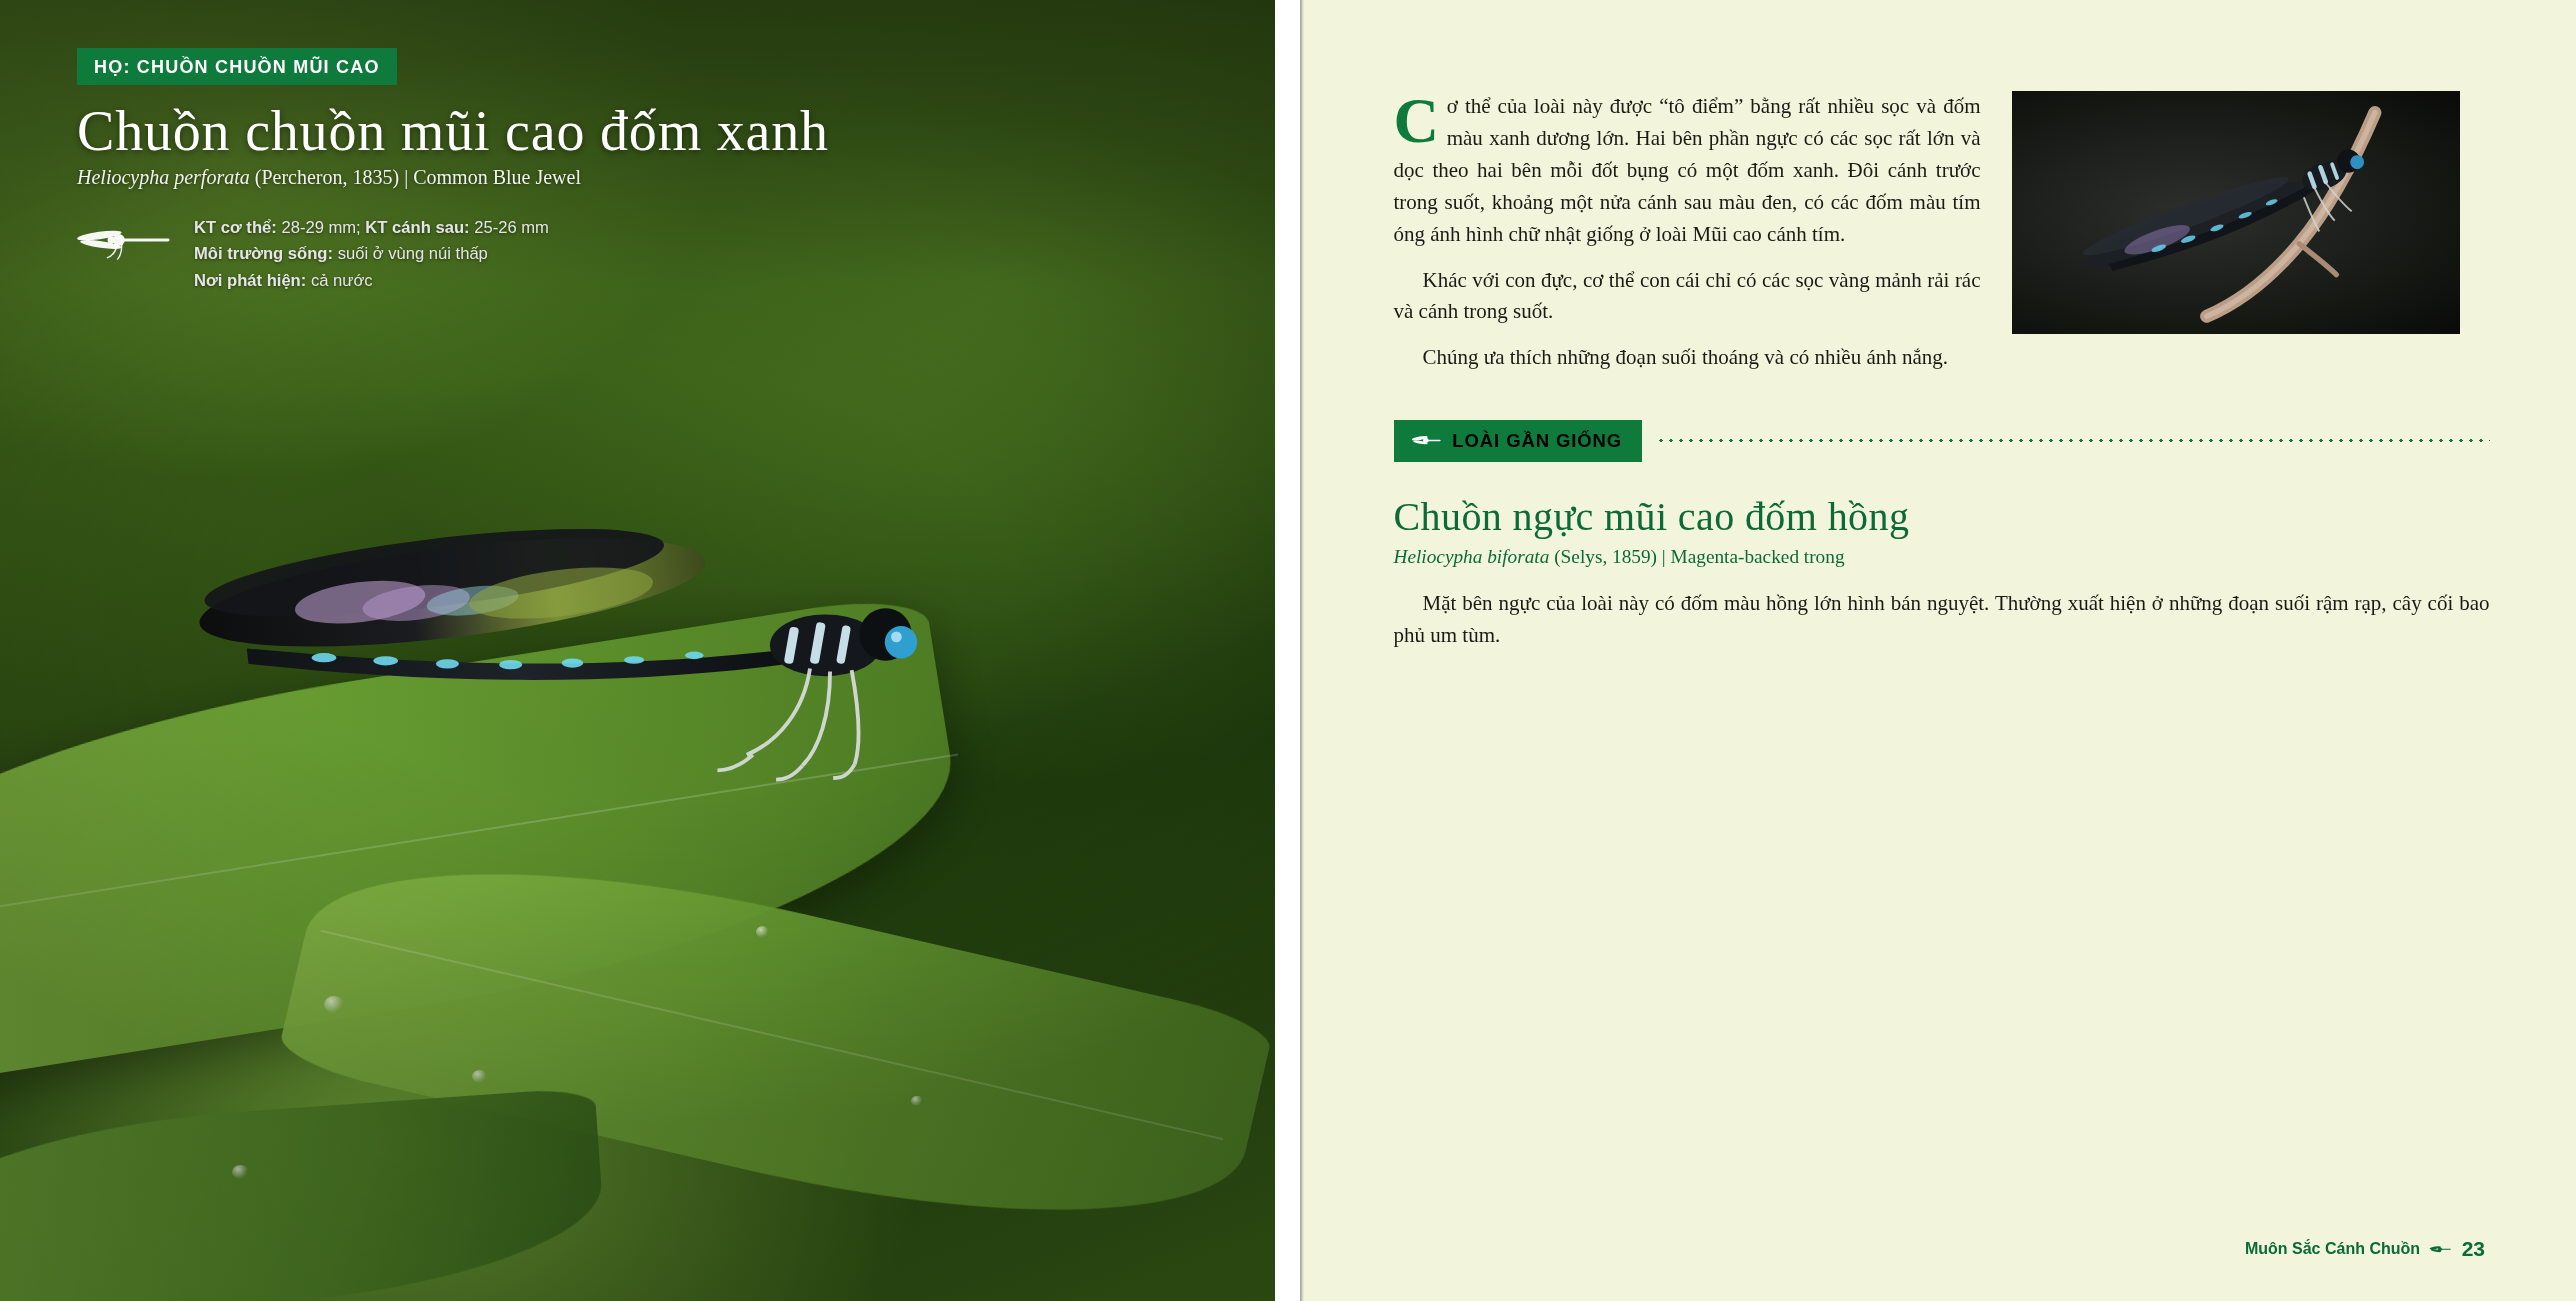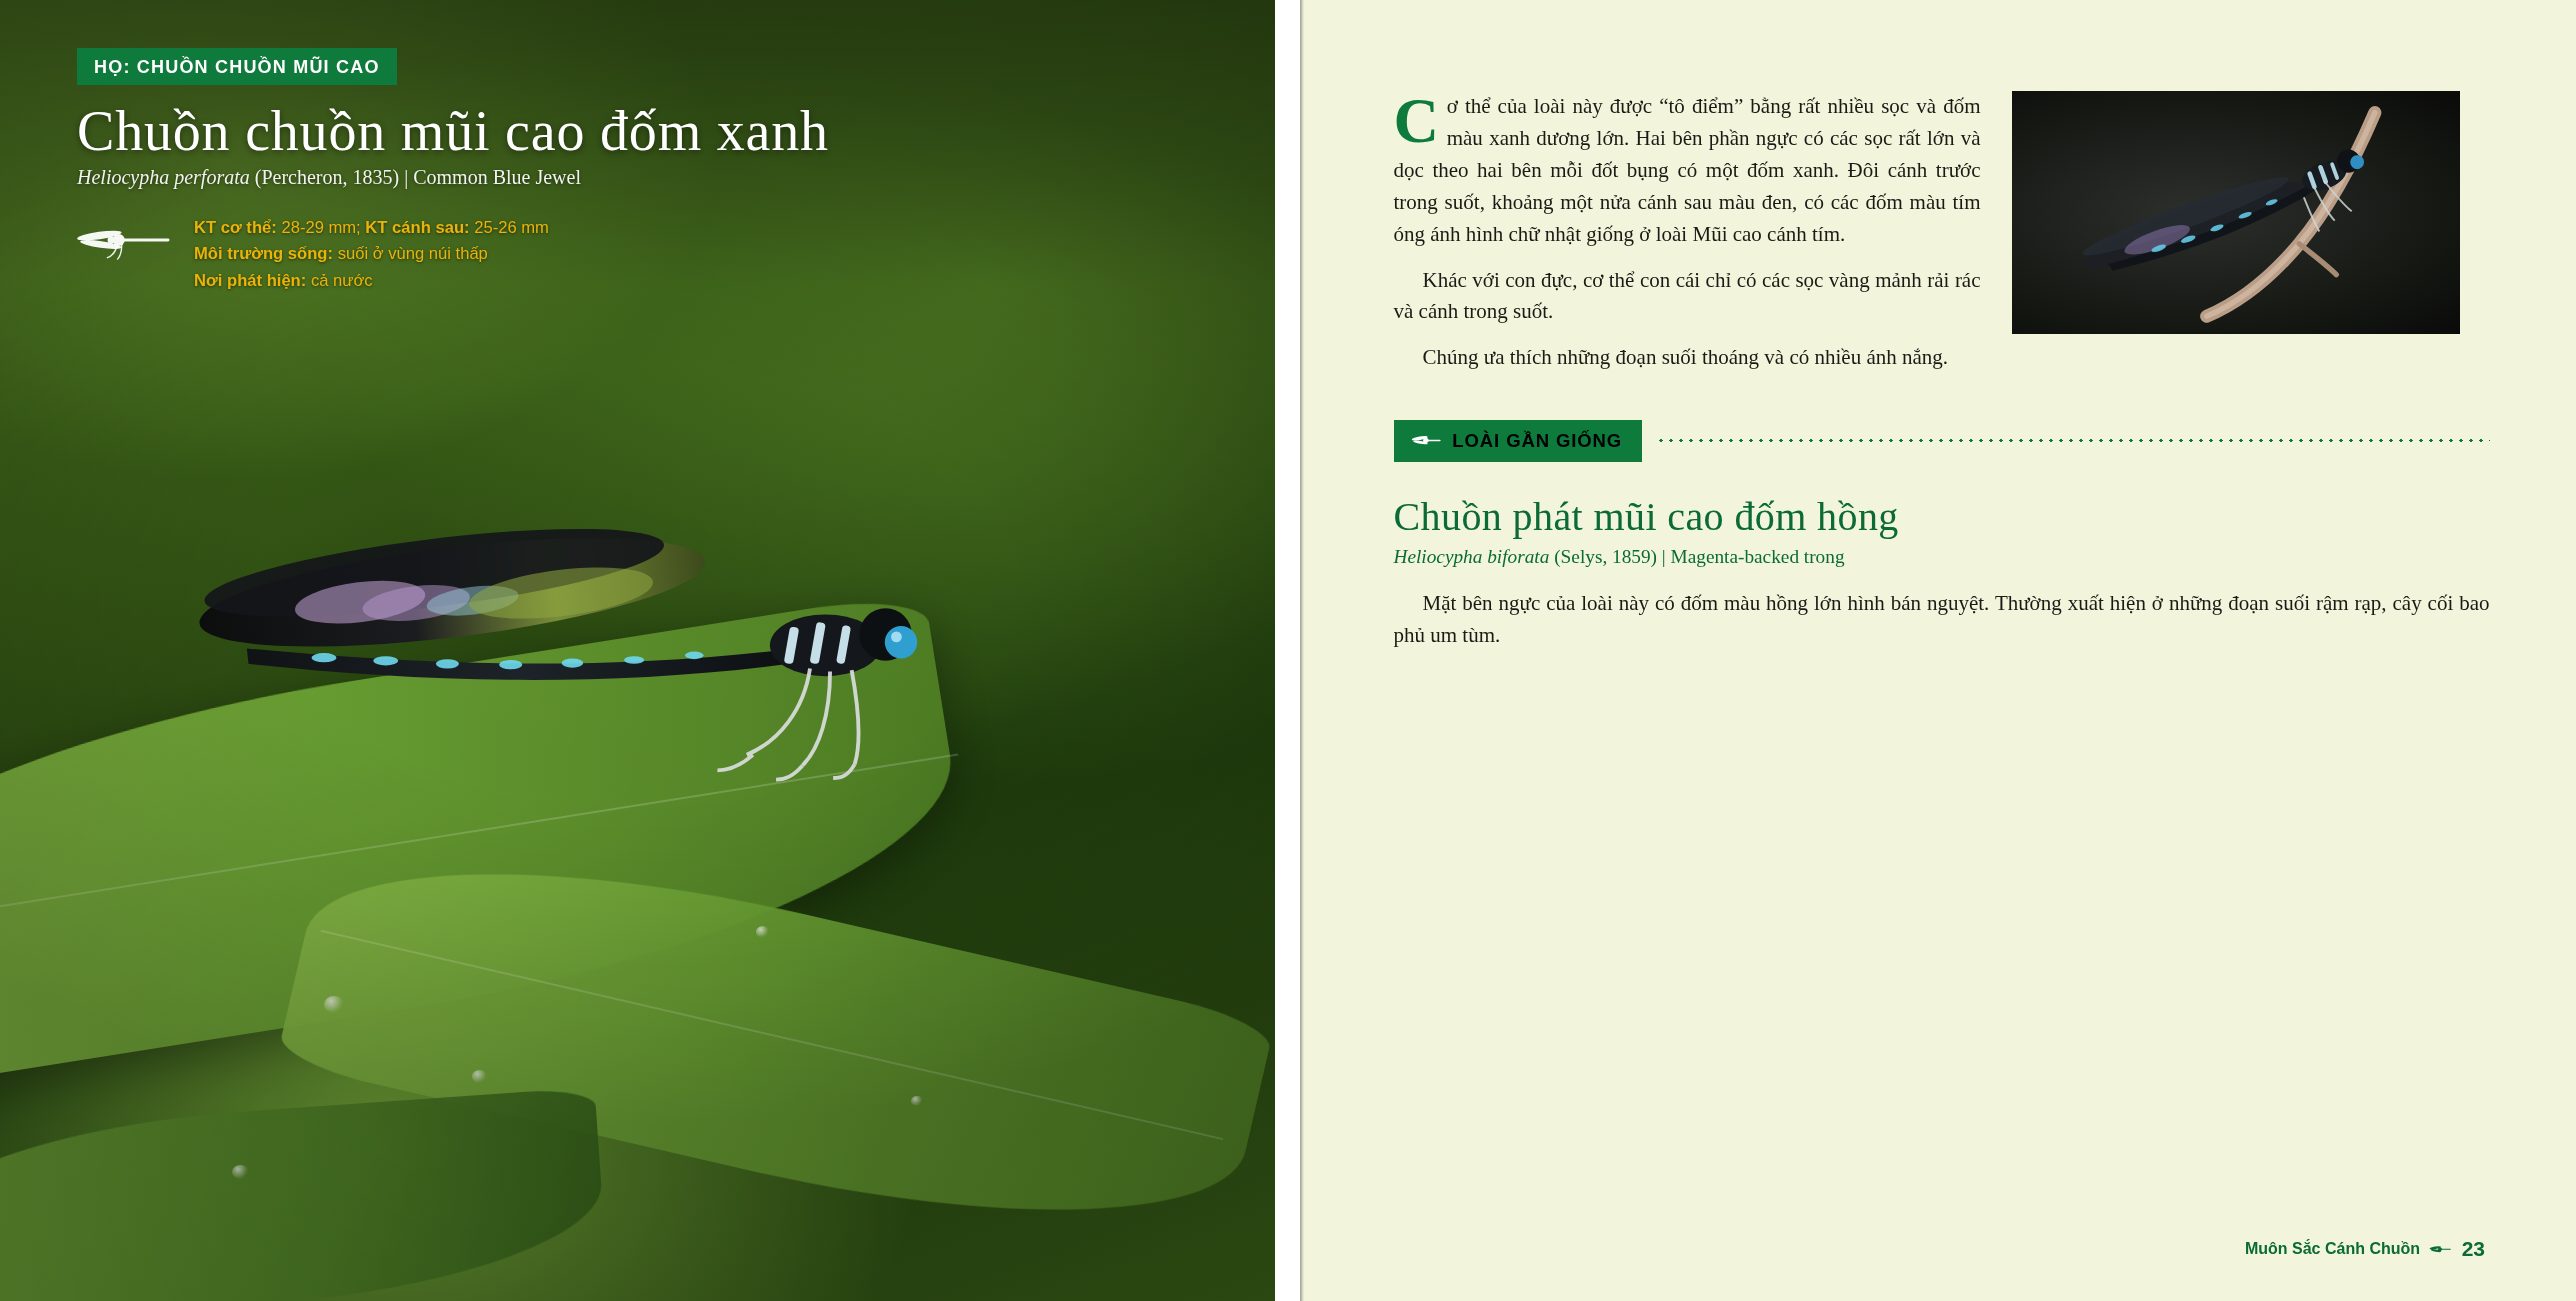--- a/index.html
+++ b/index.html
@@ -137,21 +137,21 @@
   }
   .facts-icon {
     width: 97px;
     flex: 0 0 97px;
     padding-top: 4.6px;
   }
   .facts {
     font-family: "Liberation Sans", sans-serif;
     font-size: 16.6px;
     line-height: 1.62;
-    color: #eab308;
+    color: #e5e5e5;
     text-shadow: 0 0.8px 3.1px rgba(0,0,0,.55);
   }
   .facts b { font-weight: bold; }
 
   
   .page-right {
     position: relative;
     width: 1289px;
     height: 1301px;
     background: #f2f5dc;
@@ -455,21 +455,21 @@
               <ellipse cx="14" cy="15" rx="11" ry="2.2" transform="rotate(10 14 15)"></ellipse>
               <rect x="23" y="11" width="21" height="2.4" rx="1.2"></rect>
               <circle cx="22" cy="12" r="4"></circle>
             </g>
           </svg>
           <span>LOÀI GẦN GIỐNG</span>
         </div>
         <div class="dotline"></div>
       </div>
 
-      <h2 class="sim-title">Chuồn phát mũi cao đốm hồng</h2>
+      <h2 class="sim-title">Chuồn ngực mũi cao đốm hồng</h2>
 
       <div class="sim-sub">
         <i>Heliocypha biforata</i>
         <span>(Selys, 1859)</span>
         <span>|</span>
         <span>Magenta-backed trong</span>
       </div>
 
       <p class="sim-body">Mặt bên ngực của loài này có đốm màu hồng lớn hình bán nguyệt. Thường xuất hiện ở những đoạn suối rậm rạp, cây cối bao phủ um tùm.</p>
     </div>

